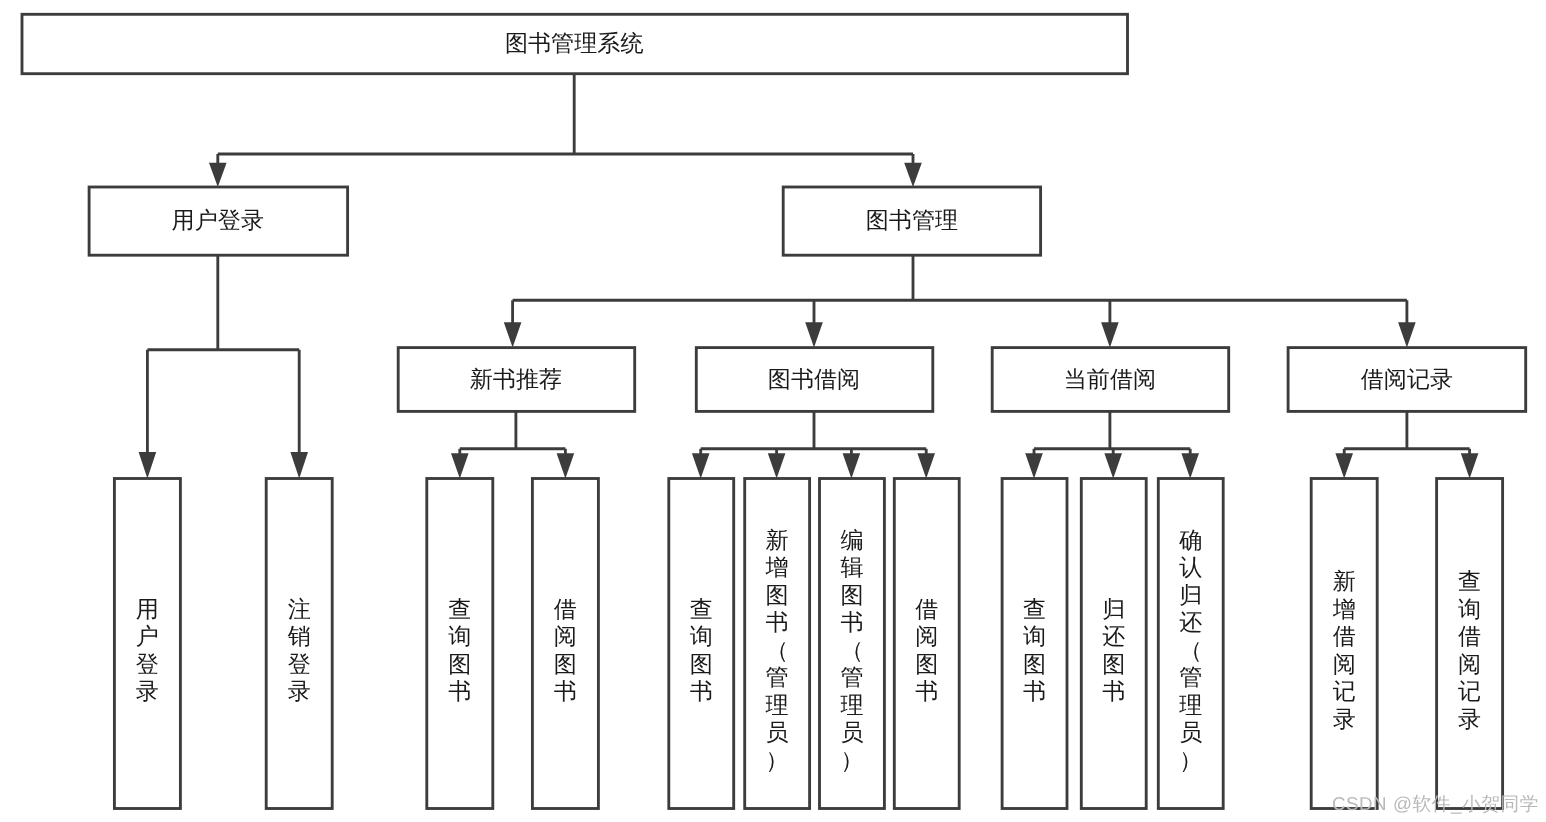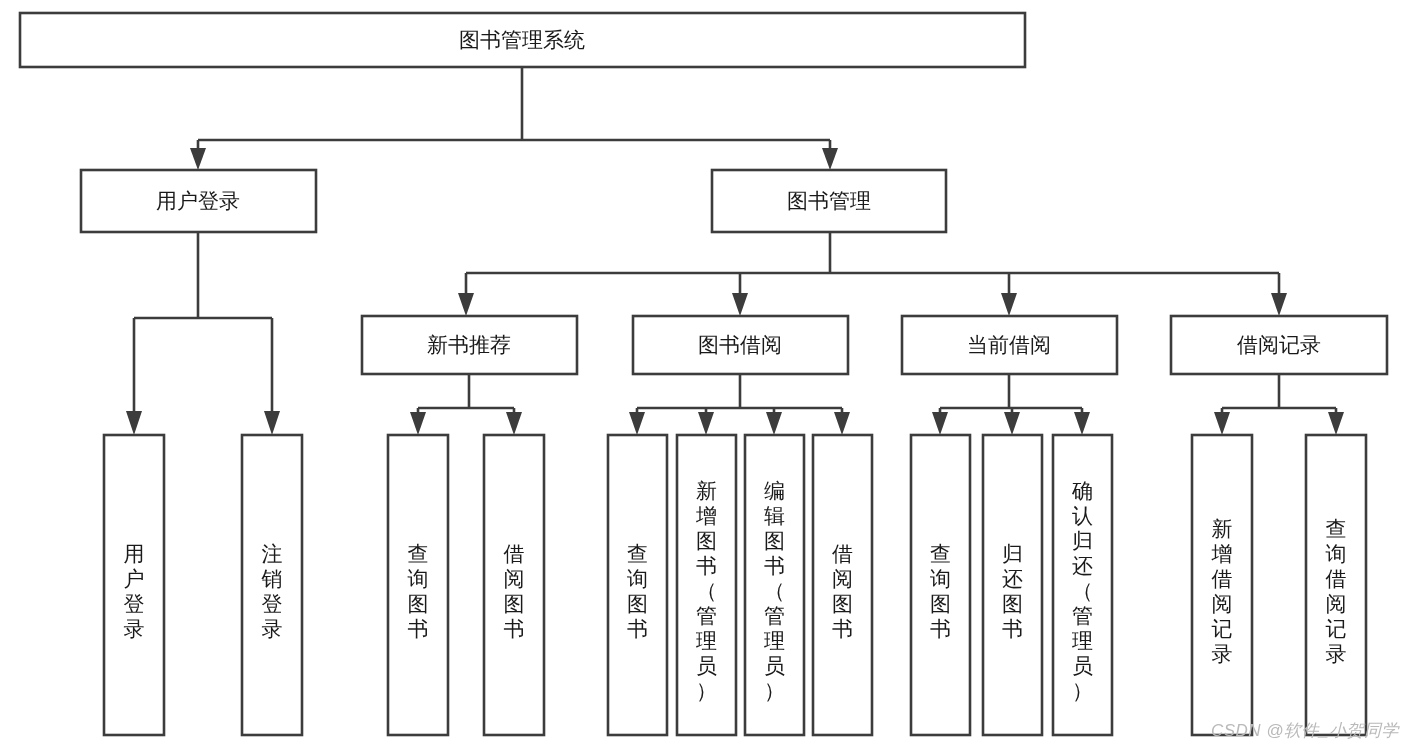--- a/index.html
+++ b/index.html
@@ -17,21 +17,21 @@
   .node-label{
     font-family:"Liberation Sans","DejaVu Sans",sans-serif;
     font-size:21px;fill:#1a1a1a;
     text-anchor:middle;dominant-baseline:middle;
     white-space:pre;
   }
   .watermark{
     position:absolute;right:6px;bottom:5px;
     font-family:"Liberation Sans","DejaVu Sans",sans-serif;
     font-size:17px;color:#b9b9b9;letter-spacing:.5px;
-    pointer-events:none;user-select:none;font-style:italic;
+    pointer-events:none;user-select:none;
   }
 </style>
 </head>
 <body>
 
 <div id="diagram-root">
 
   <svg id="diagram-canvas" viewBox="0 0 1405 747">
 
     <g>

